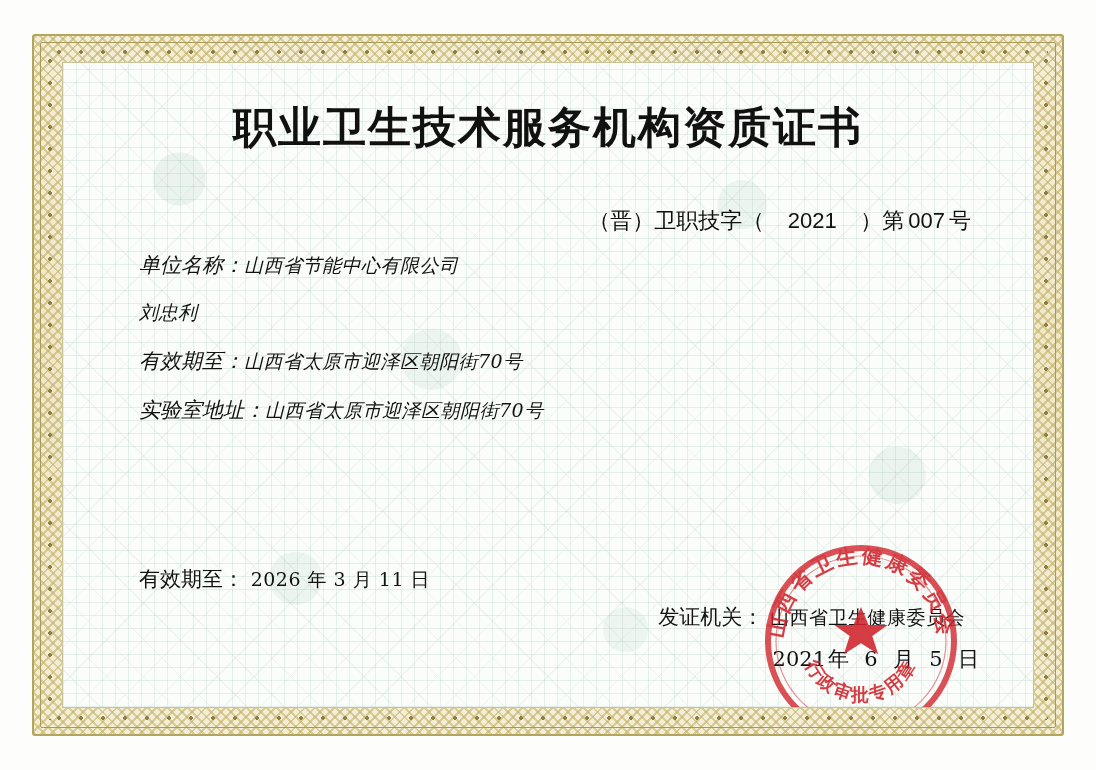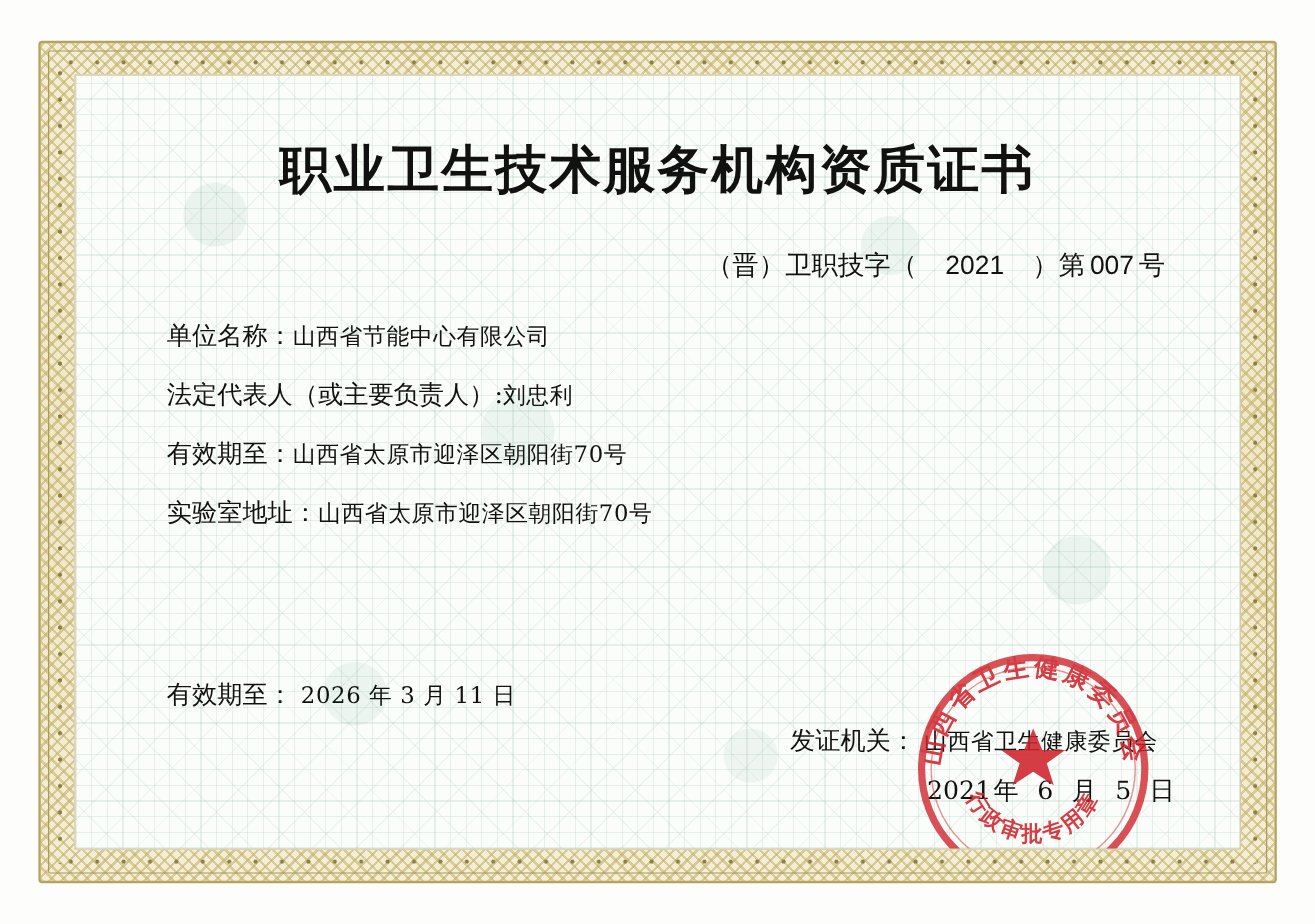--- a/index.html
+++ b/index.html
@@ -117,21 +117,21 @@
 
   
   .content {
     position: absolute;
     inset: 0;
     padding: 0;
   }
 
   .cert-title {
     position: absolute;
-    top: 50px;
+    top: 36px;
     left: 0;
     right: 0;
     text-align: center;
     font-family: "DejaVu Serif", "Liberation Serif", serif;
     font-size: 43px;
     font-weight: bold;
     letter-spacing: 2px;
     color: #111111;
     white-space: nowrap;
   }
@@ -150,23 +150,24 @@
     min-width: 96px;
     text-align: center;
   }
   .cert-number-line .num-serial {
     display: inline-block;
     padding: 0 4px;
   }
 
   .fields {
     position: absolute;
-    top: 203px;
+    top: 188px;
     left: 76px;
     right: 60px;
+    font-style: italic;
   }
   .field-row {
     display: flex;
     align-items: baseline;
     margin-bottom: 21px;
     font-size: 21px;
     color: #111;
     font-family: "DejaVu Serif", "Liberation Serif", serif;
     white-space: nowrap;
   }
@@ -257,21 +258,20 @@
       </div>
 
       <div class="fields">
 
         <div class="field-row">
           <span class="field-label">单位名称：</span>
           <span class="field-value">山西省节能中心有限公司</span>
         </div>
 
         <div class="field-row">
-          <span class="field-label">法定代表人（或主要负责人）:</span>
           <span class="field-value">刘忠利</span>
         </div>
 
         <div class="field-row">
           <span class="field-label">有效期至：</span>
           <span class="field-value">山西省太原市迎泽区朝阳街70号</span>
         </div>
 
         <div class="field-row">
           <span class="field-label">实验室地址：</span>

